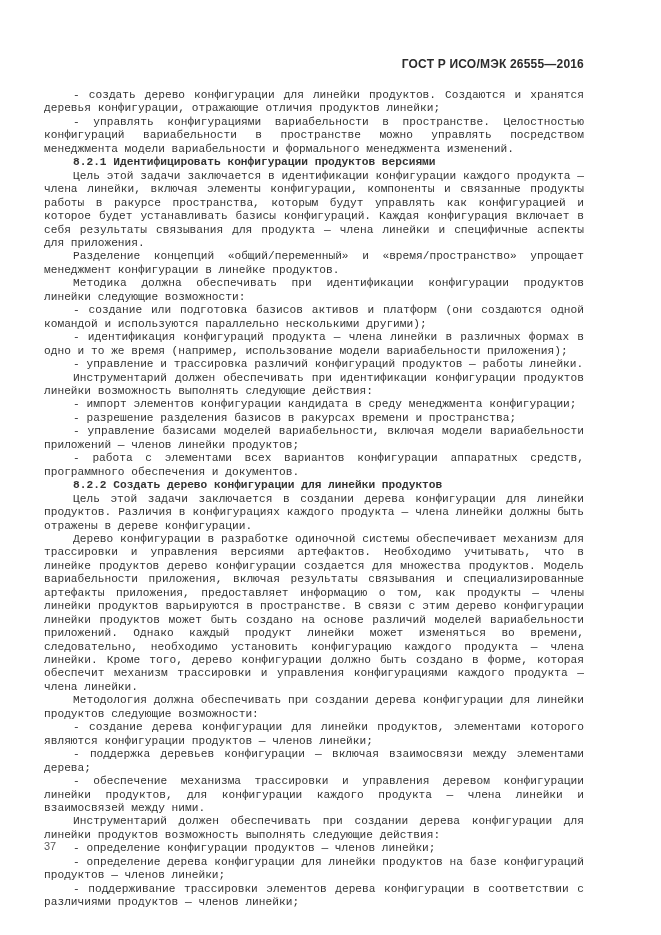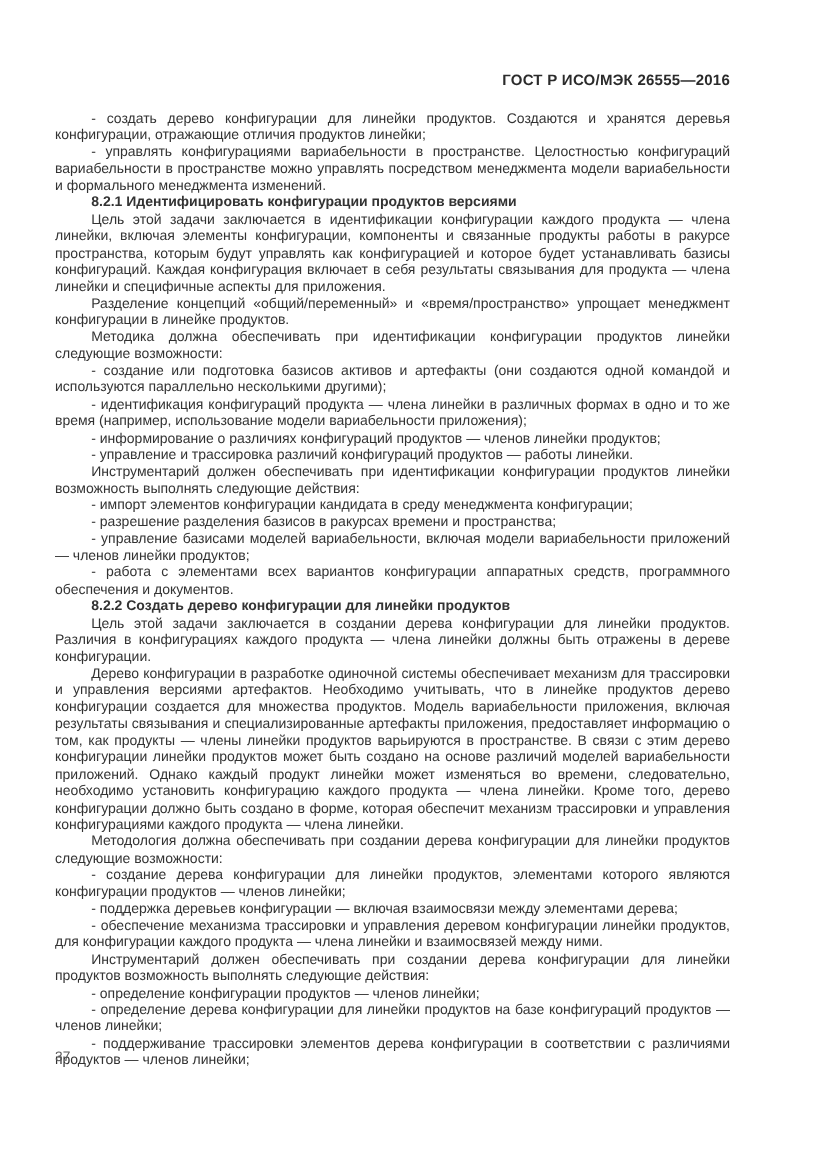--- a/index.html
+++ b/index.html
@@ -30,20 +30,21 @@
   }
   .doc-body {
     position: absolute;
     top: 89px;
     left: 44px;
     width: 540px;
     font-size: 11.2px;
     line-height: 13.45px;
     text-align: justify;
     color: #333333;
+    font-family: Liberation Mono, monospace;
   }
   .doc-body p {
     margin: 0;
     padding: 0;
     text-indent: 29px;
   }
   .doc-body p.heading {
     font-weight: bold;
     text-align: left;
   }
@@ -62,23 +63,22 @@
 <div class="page">
   <div class="running-header">ГОСТ Р ИСО/МЭК 26555—2016</div>
 
   <div class="doc-body">
       <p class="list">- создать дерево конфигурации для линейки продуктов. Создаются и хранятся деревья конфигурации, отражающие отличия продуктов линейки;</p>
       <p class="list">- управлять конфигурациями вариабельности в пространстве. Целостностью конфигураций вариабельности в пространстве можно управлять посредством менеджмента модели вариабельности и формального менеджмента изменений.</p>
       <p class="heading">8.2.1 Идентифицировать конфигурации продуктов версиями</p>
       <p class="para">Цель этой задачи заключается в идентификации конфигурации каждого продукта — члена линейки, включая элементы конфигурации, компоненты и связанные продукты работы в ракурсе пространства, которым будут управлять как конфигурацией и которое будет устанавливать базисы конфигураций. Каждая конфигурация включает в себя результаты связывания для продукта — члена линейки и специфичные аспекты для приложения.</p>
       <p class="para">Разделение концепций «общий/переменный» и «время/пространство» упрощает менеджмент конфигурации в линейке продуктов.</p>
       <p class="para">Методика должна обеспечивать при идентификации конфигурации продуктов линейки следующие возможности:</p>
-      <p class="list">- создание или подготовка базисов активов и артефакты (они создаются одной командой и используются параллельно несколькими другими);</p>
+      <p class="list">- создание или подготовка базисов активов и платформ (они создаются одной командой и используются параллельно несколькими другими);</p>
       <p class="list">- идентификация конфигураций продукта — члена линейки в различных формах в одно и то же время (например, использование модели вариабельности приложения);</p>
-      <p class="list">- информирование о различиях конфигураций продуктов — членов линейки продуктов;</p>
       <p class="list">- управление и трассировка различий конфигураций продуктов — работы линейки.</p>
       <p class="para">Инструментарий должен обеспечивать при идентификации конфигурации продуктов линейки возможность выполнять следующие действия:</p>
       <p class="list">- импорт элементов конфигурации кандидата в среду менеджмента конфигурации;</p>
       <p class="list">- разрешение разделения базисов в ракурсах времени и пространства;</p>
       <p class="list">- управление базисами моделей вариабельности, включая модели вариабельности приложений — членов линейки продуктов;</p>
       <p class="list">- работа с элементами всех вариантов конфигурации аппаратных средств, программного обеспечения и документов.</p>
       <p class="heading">8.2.2 Создать дерево конфигурации для линейки продуктов</p>
       <p class="para">Цель этой задачи заключается в создании дерева конфигурации для линейки продуктов. Различия в конфигурациях каждого продукта — члена линейки должны быть отражены в дереве конфигурации.</p>
       <p class="para">Дерево конфигурации в разработке одиночной системы обеспечивает механизм для трассировки и управления версиями артефактов. Необходимо учитывать, что в линейке продуктов дерево конфигурации создается для множества продуктов. Модель вариабельности приложения, включая результаты связывания и специализированные артефакты приложения, предоставляет информацию о том, как продукты — члены линейки продуктов варьируются в пространстве. В связи с этим дерево конфигурации линейки продуктов может быть создано на основе различий моделей вариабельности приложений. Однако каждый продукт линейки может изменяться во времени, следовательно, необходимо установить конфигурацию каждого продукта — члена линейки. Кроме того, дерево конфигурации должно быть создано в форме, которая обеспечит механизм трассировки и управления конфигурациями каждого продукта — члена линейки.</p>
       <p class="para">Методология должна обеспечивать при создании дерева конфигурации для линейки продуктов следующие возможности:</p>

